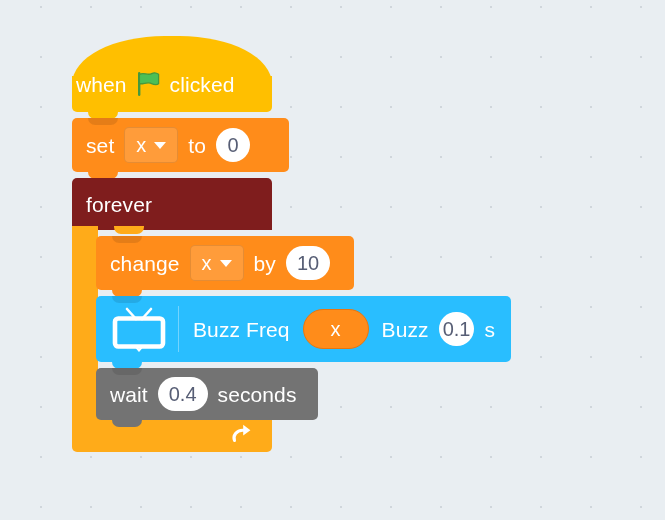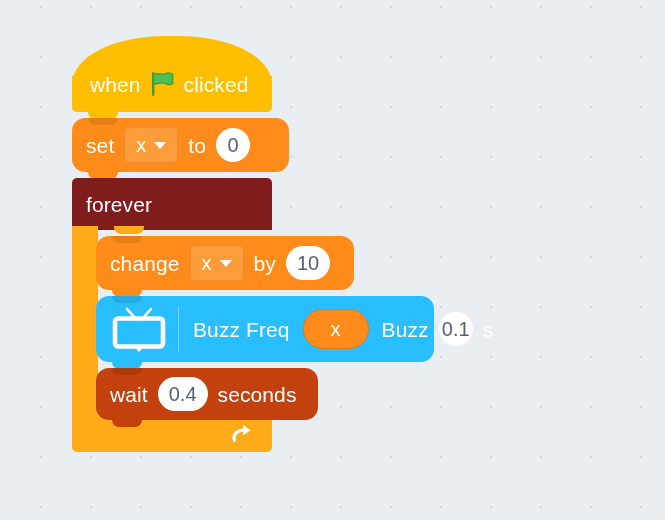--- a/index.html
+++ b/index.html
@@ -64,21 +64,21 @@
   }
   .hat-row {
     position: absolute;
     left: 0;
     top: 28px;
     width: 200px;
     height: 40px;
     display: flex;
     align-items: center;
     gap: 9px;
-    padding-left: 18px;
+    padding-left: 4px;
     box-sizing: border-box;
     z-index: 4;
   }
   .notch-bottom {
     position: absolute;
     left: 16px;
     bottom: -7px;
     width: 30px;
     height: 9px;
     background: inherit;
@@ -88,21 +88,21 @@
 
   .flag-icon {
     width: 25px;
     height: 24px;
     display: block;
   }
 
   
   .stack {
     position: absolute;
-    border-radius: 13px;
+    border-radius: 5px;
     display: flex;
     align-items: center;
     box-sizing: border-box;
     padding: 0 14px;
     gap: 10px;
   }
   .stack::after {
     content: "";
     position: absolute;
     left: 16px;
@@ -119,42 +119,42 @@
     top: 0px;
     width: 30px;
     height: 7px;
     background: rgba(0,0,0,0.10);
     border-bottom-left-radius: 7px;
     border-bottom-right-radius: 7px;
     pointer-events: none;
   }
 
   .c-var   { background: #ff8c1a; }
-  .c-ctrl  { background: #c2410c; }
+  .c-ctrl  { background: #737373; }
   .c-ext   { background: #29beff; }
 
   
   #block-set {
     left: 72px;
     top: 118px;
     width: 217px;
     height: 54px;
   }
   
   #block-change {
     left: 96px;
     top: 236px;
     width: 258px;
     height: 54px;
   }
   
   #block-buzz {
     left: 96px;
     top: 296px;
-    width: 338px;
+    width: 415px;
     height: 66px;
     padding: 0 16px;
     gap: 0;
   }
   
   #block-wait {
     left: 96px;
     top: 368px;
     width: 222px;
     height: 52px;

